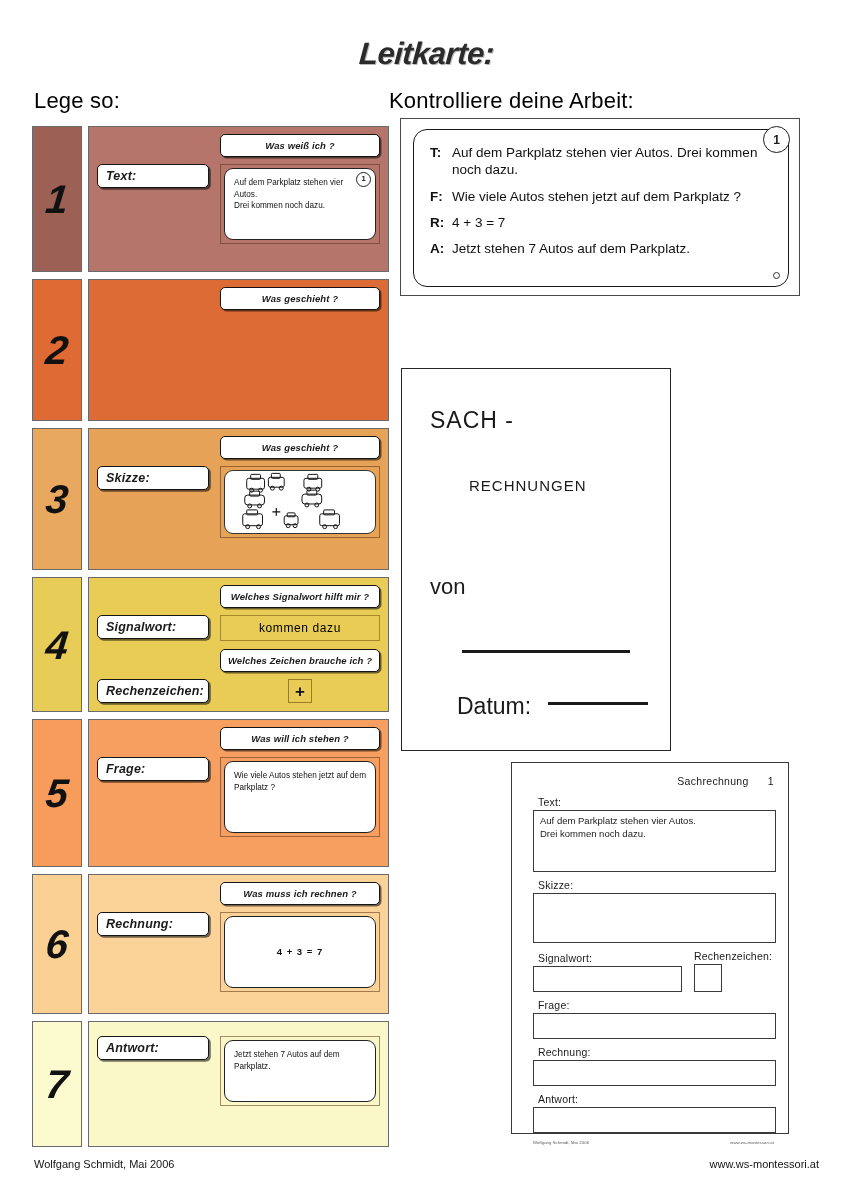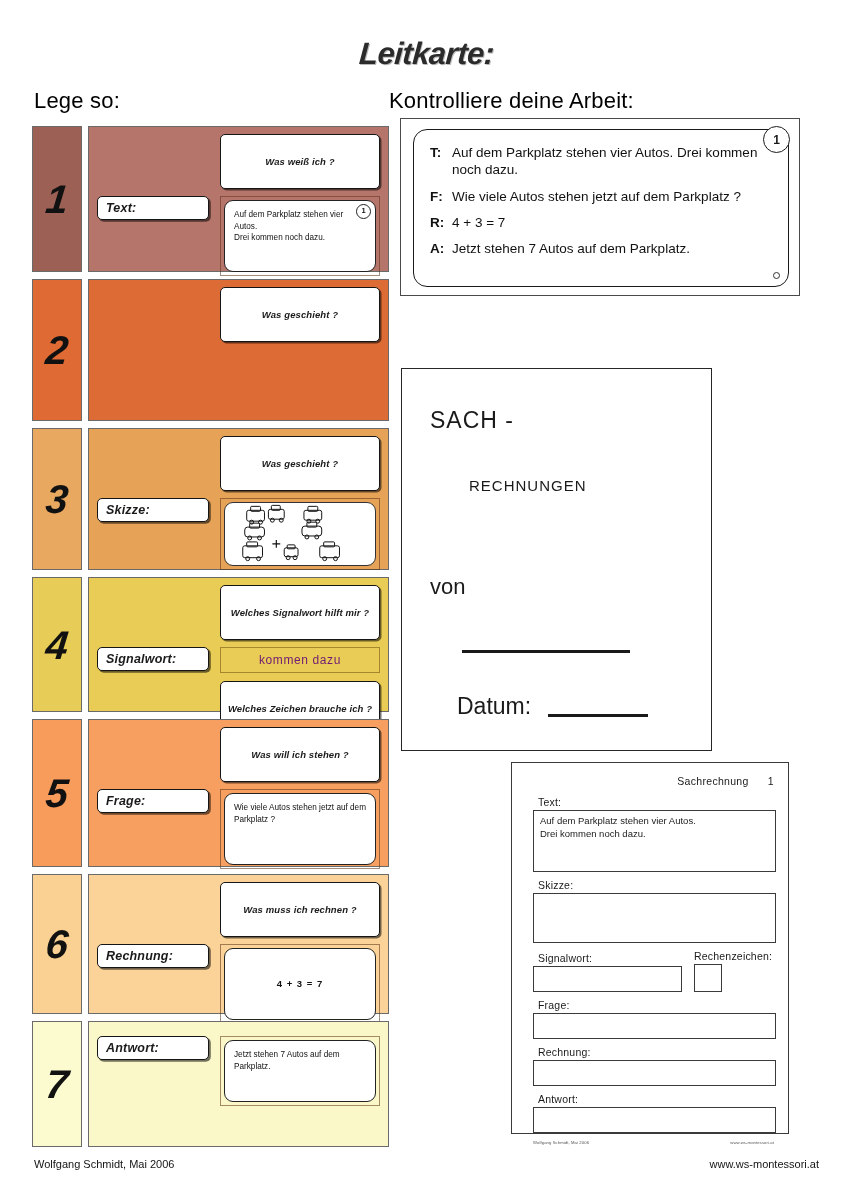--- a/index.html
+++ b/index.html
@@ -84,21 +84,21 @@
   .q-pill {
     margin-left: auto;
     width: 160px;
     background: #ffffff;
     border: 1.6px solid #151515;
     border-radius: 5px;
     text-align: center;
     font-size: 9.5px;
     font-weight: bold;
     font-style: italic;
-    padding: 21px 2px;
+    padding: 5px 2px;
     box-shadow: 1.5px 1.5px 0 rgba(0,0,0,0.55);
     box-sizing: border-box;
     letter-spacing: 0.1px;
   }
 
   .step-row {
     display: flex;
     align-items: flex-start;
     margin-top: 7px;
   }
@@ -200,21 +200,21 @@
   .signal-value {
     margin-left: auto;
     width: 160px;
     flex: 0 0 160px;
     border: 1px solid rgba(120,90,20,0.6);
     text-align: center;
     font-size: 12px;
     padding: 5px 2px;
     box-sizing: border-box;
     letter-spacing: 0.6px;
-    color: #701a75;
+    color: #000000;
   }
   .sign-wrap {
     margin-left: auto;
     width: 160px;
     flex: 0 0 160px;
     display: flex;
     justify-content: center;
   }
   .sign-box {
     width: 22px; height: 22px;
@@ -276,38 +276,38 @@
   .ctrl-key {
     flex: 0 0 22px;
     font-weight: bold;
   }
   .ctrl-val { flex: 1 1 auto; }
 
   
   .cover {
     position: absolute;
     left: 401px; top: 368px;
-    width: 311px; height: 383px;
+    width: 270px; height: 383px;
     border: 1.5px solid #262626;
     background: #fff;
     box-sizing: border-box;
   }
   .cover-l1 { position: absolute; left: 28px; top: 38px; font-size: 23px; letter-spacing: 1px; }
   .cover-l2 { position: absolute; left: 67px; top: 108px; font-size: 15px; letter-spacing: 1px; }
   .cover-l3 { position: absolute; left: 28px; top: 205px; font-size: 22px; }
   .cover-rule {
     position: absolute; left: 60px; top: 281px;
     width: 168px; height: 0;
     border-top: 3.5px solid #1a1a1a;
   }
   .cover-date {
     position: absolute; left: 55px; bottom: 30px;
     font-size: 23px;
     display: flex;
-    align-items: flex-end;
+    align-items: center;
     gap: 17px;
   }
   .cover-date-rule {
     display: inline-block;
     width: 100px; height: 0;
     border-top: 3.5px solid #1a1a1a;
     transform: translateY(-3px);
   }
 
   

